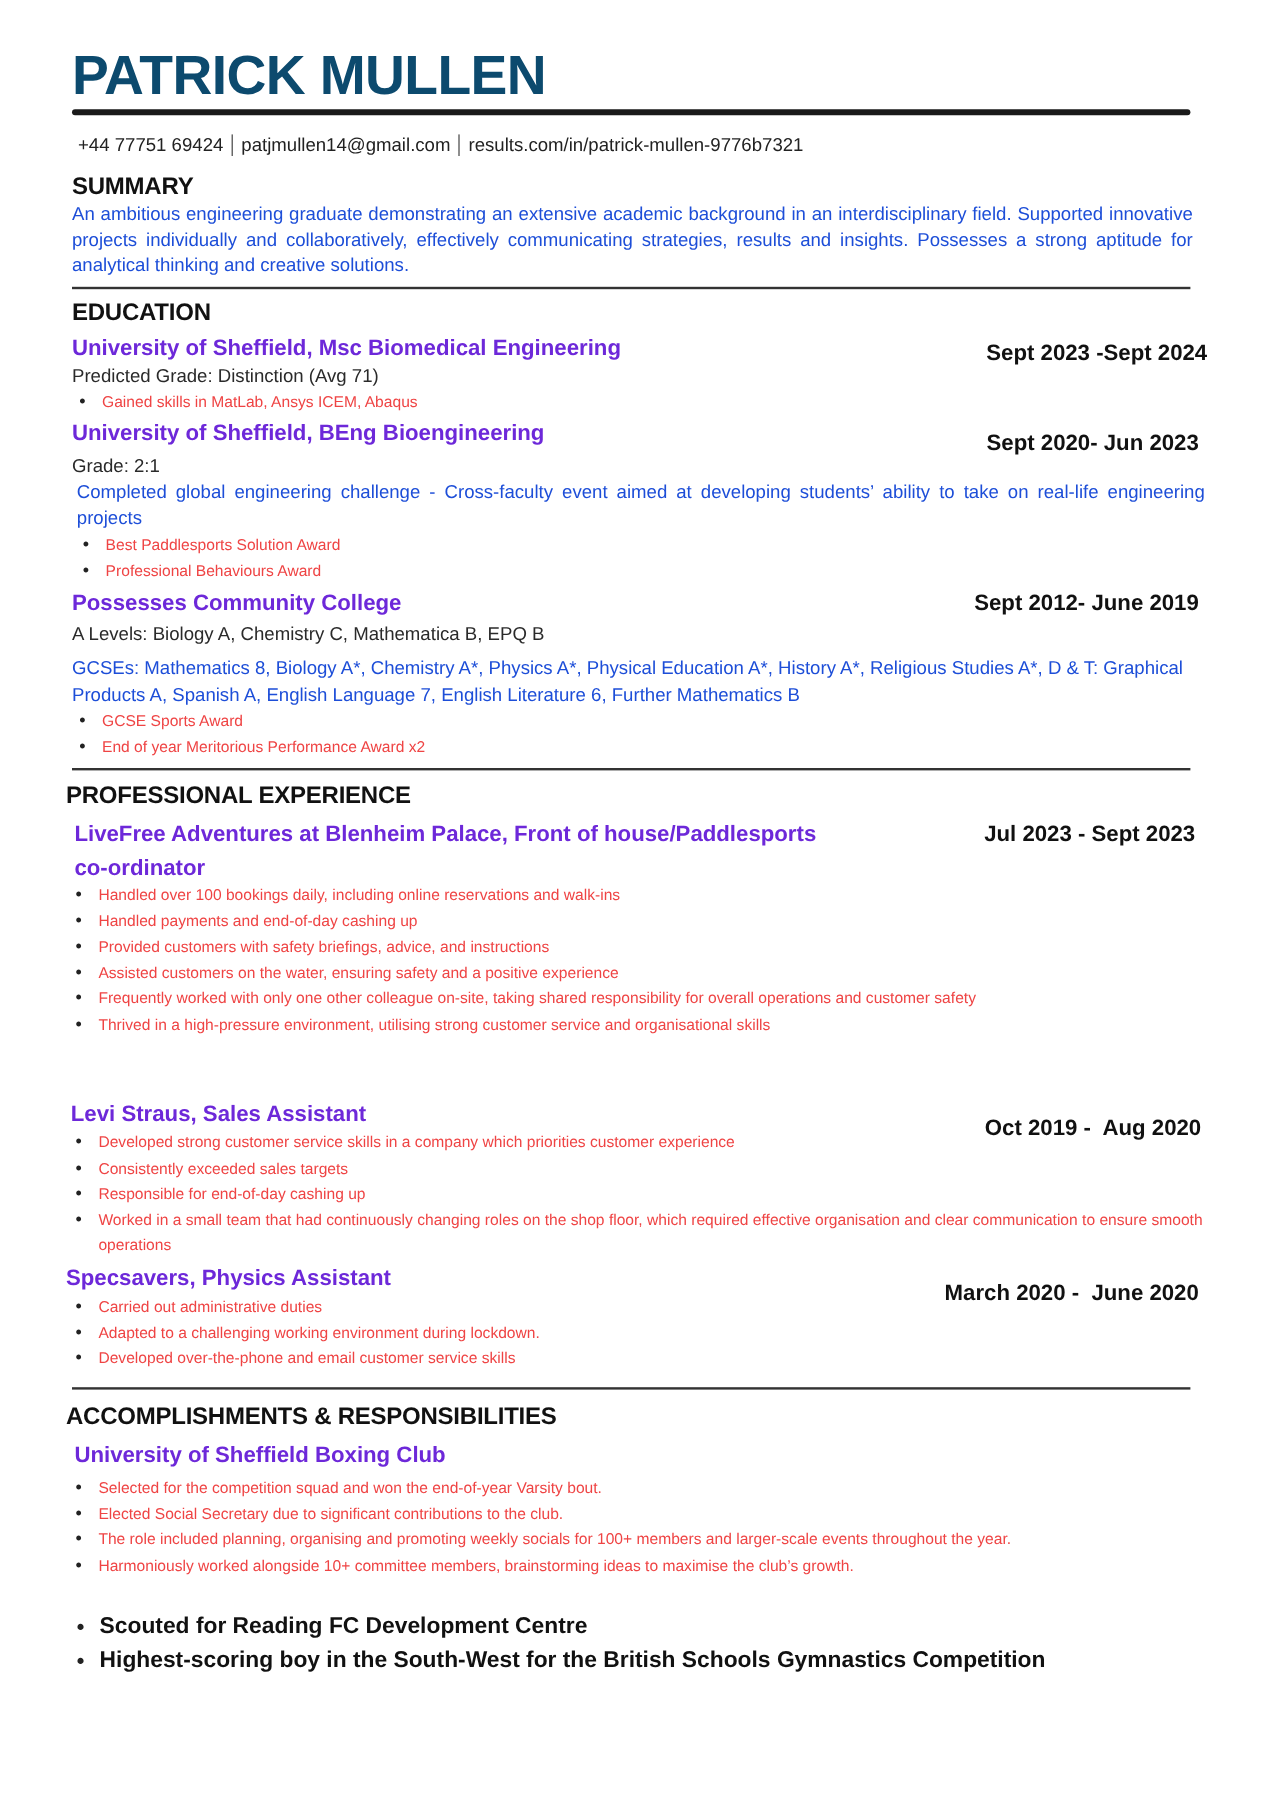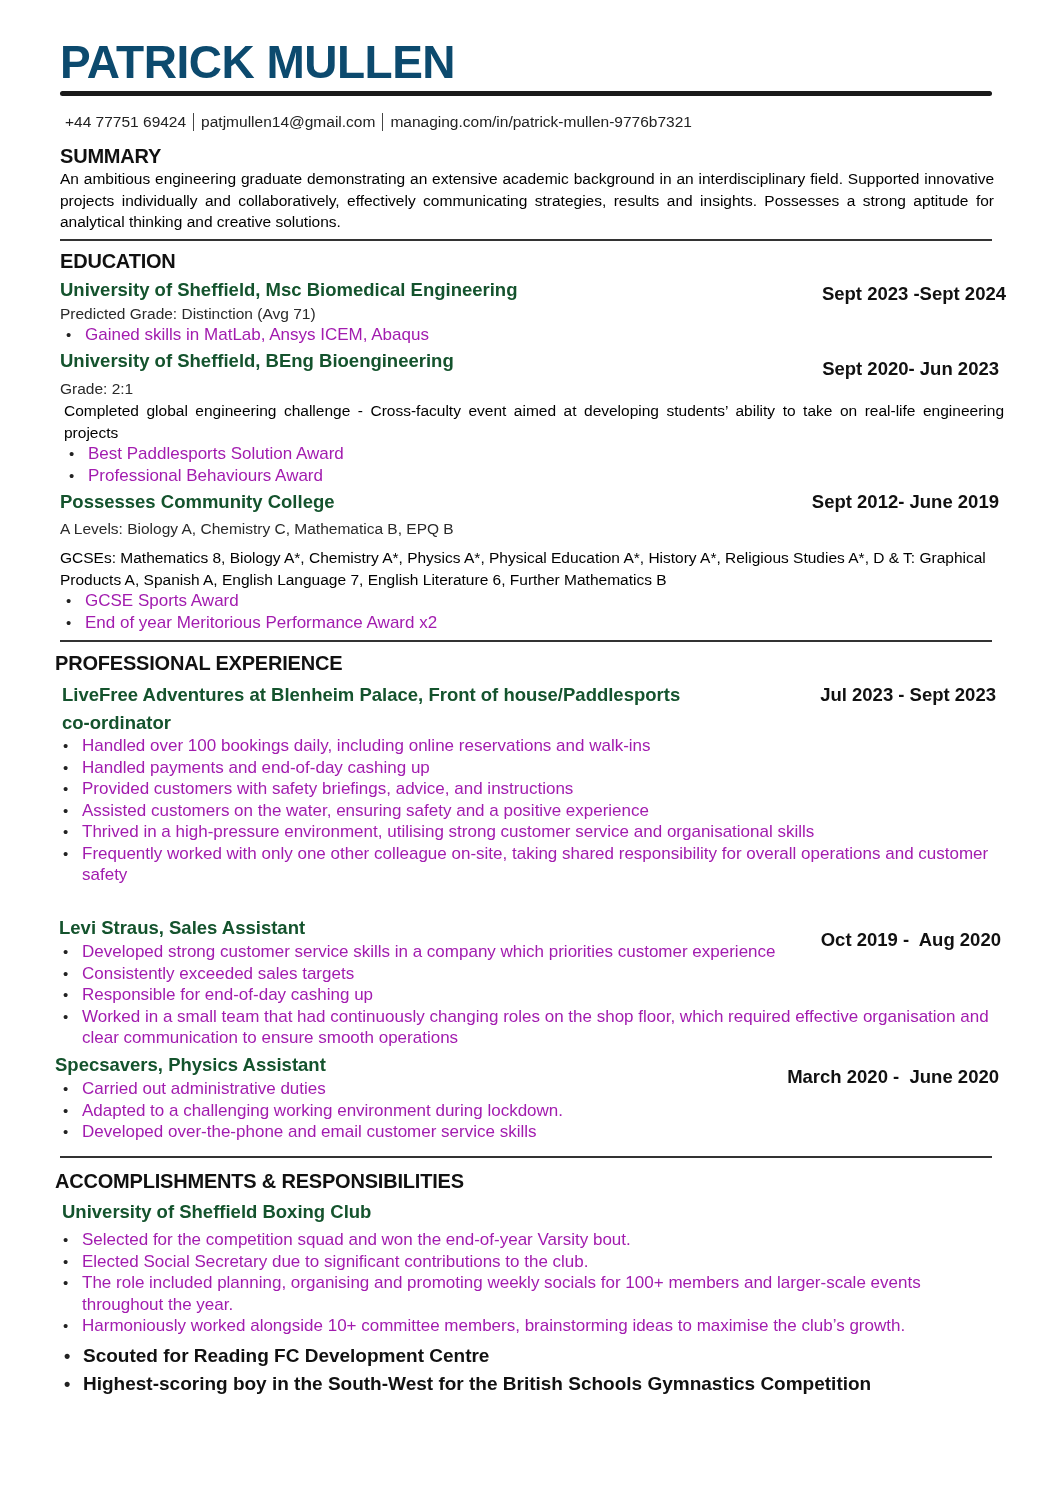--- a/index.html
+++ b/index.html
@@ -10,37 +10,37 @@
   .abs { position: absolute; }
   .name {
     left: 60px; top: 34px; font-size: 46px; font-weight: bold; color: #0c4a6e;
     letter-spacing: -0.5px; line-height: 56px;
   }
   .name-rule { left: 60px; top: 91px; width: 932px; height: 5px; background: #1a1a1a; border-radius: 3px; }
   .contact { left: 65px; top: 112px; font-size: 15.5px; color: #222; line-height: 20px; white-space: nowrap; }
   .contact .sep { display: inline-block; width: 1px; height: 18px; background: #444; vertical-align: -4px; margin: 0 7px 0 7px; }
   .sec-title { font-size: 20px; font-weight: bold; color: #111; line-height: 26px; letter-spacing: -0.2px; }
   .rule { height: 2px; background: #333; width: 932px; left: 60px; }
-  .para { font-size: 15.5px; line-height: 21.5px; color: #000000; text-align: justify; }
-  .h-bold { font-size: 18.5px; font-weight: bold; color: #14532d; line-height: 24px; white-space: nowrap; }
+  .para { font-size: 15.5px; line-height: 21.5px; color: #1d4ed8; text-align: justify; }
+  .h-bold { font-size: 18.5px; font-weight: bold; color: #6d28d9; line-height: 24px; white-space: nowrap; }
   .h-date { font-size: 18.5px; font-weight: bold; color: #111; line-height: 24px; white-space: nowrap; text-align: right; }
   .line { font-size: 15.5px; line-height: 21.5px; color: #2a2a2a; white-space: nowrap; }
   ul.bullets { margin: 0; padding: 0; list-style: none; }
-  ul.bullets li { position: relative; padding-left: 21px; font-size: 17px; line-height: 21.5px; color: #a21caf; }
+  ul.bullets li { position: relative; padding-left: 21px; font-size: 13px; line-height: 21.5px; color: #ef4444; }
   ul.bullets li::before { content: "\2022"; position: absolute; left: 2px; top: 0; font-size: 15px; color: #222; }
   ul.big li { font-size: 19px; font-weight: bold; color: #111; line-height: 28px; padding-left: 22px; }
   ul.big li::before { font-size: 18px; left: 3px; }
 </style>
 </head>
 <body>
 
 <div class="abs name">PATRICK MULLEN</div>
 <div class="abs name-rule"></div>
 <div class="abs contact">
-  <span>+44 77751 69424</span><span class="sep"></span><span>patjmullen14@gmail.com</span><span class="sep"></span><span>managing.com/in/patrick-mullen-9776b7321</span>
+  <span>+44 77751 69424</span><span class="sep"></span><span>patjmullen14@gmail.com</span><span class="sep"></span><span>results.com/in/patrick-mullen-9776b7321</span>
 </div>
 
 <div class="abs sec-title" style="left:60px; top:143px;">SUMMARY</div>
 <div class="abs para" style="left:60px; top:168px; width:934px;">An ambitious engineering graduate demonstrating an extensive academic background in an interdisciplinary field. Supported innovative projects individually and collaboratively, effectively communicating strategies, results and insights. Possesses a strong aptitude for analytical thinking and creative solutions.</div>
 <div class="abs rule" style="top:239px;"></div>
 
 <div class="abs sec-title" style="left:60px; top:248px;">EDUCATION</div>
 
 <div class="abs h-bold" style="left:60px; top:278px;">University of Sheffield, Msc Biomedical Engineering</div>
 <div class="abs h-date" style="right:53px; top:282px;">Sept 2023 -Sept 2024</div>
@@ -71,22 +71,22 @@
 <div class="abs sec-title" style="left:55px; top:650px;">PROFESSIONAL EXPERIENCE</div>
 
 <div class="abs h-bold" style="left:62px; top:683px;">LiveFree Adventures at Blenheim Palace, Front of house/Paddlesports</div>
 <div class="abs h-bold" style="left:62px; top:711px;">co-ordinator</div>
 <div class="abs h-date" style="right:63px; top:683px;">Jul 2023 - Sept 2023</div>
 <ul class="abs bullets" style="left:61px; top:735px; width:945px;">
   <li>Handled over 100 bookings daily, including online reservations and walk-ins</li>
   <li>Handled payments and end-of-day cashing up</li>
   <li>Provided customers with safety briefings, advice, and instructions</li>
   <li>Assisted customers on the water, ensuring safety and a positive experience</li>
+  <li>Frequently worked with only one other colleague on-site, taking shared responsibility for overall operations and customer safety</li>
   <li>Thrived in a high-pressure environment, utilising strong customer service and organisational skills</li>
-  <li>Frequently worked with only one other colleague on-site, taking shared responsibility for overall operations and customer safety</li>
 </ul>
 
 <div class="abs h-bold" style="left:59px; top:916px;">Levi Straus, Sales Assistant</div>
 <div class="abs h-date" style="right:58px; top:928px; white-space:pre;">Oct 2019 -  Aug 2020</div>
 <ul class="abs bullets" style="left:61px; top:941px; width:945px;">
   <li>Developed strong customer service skills in a company which priorities customer experience</li>
   <li>Consistently exceeded sales targets</li>
   <li>Responsible for end-of-day cashing up</li>
   <li>Worked in a small team that had continuously changing roles on the shop floor, which required effective organisation and clear communication to ensure smooth operations</li>
 </ul>

